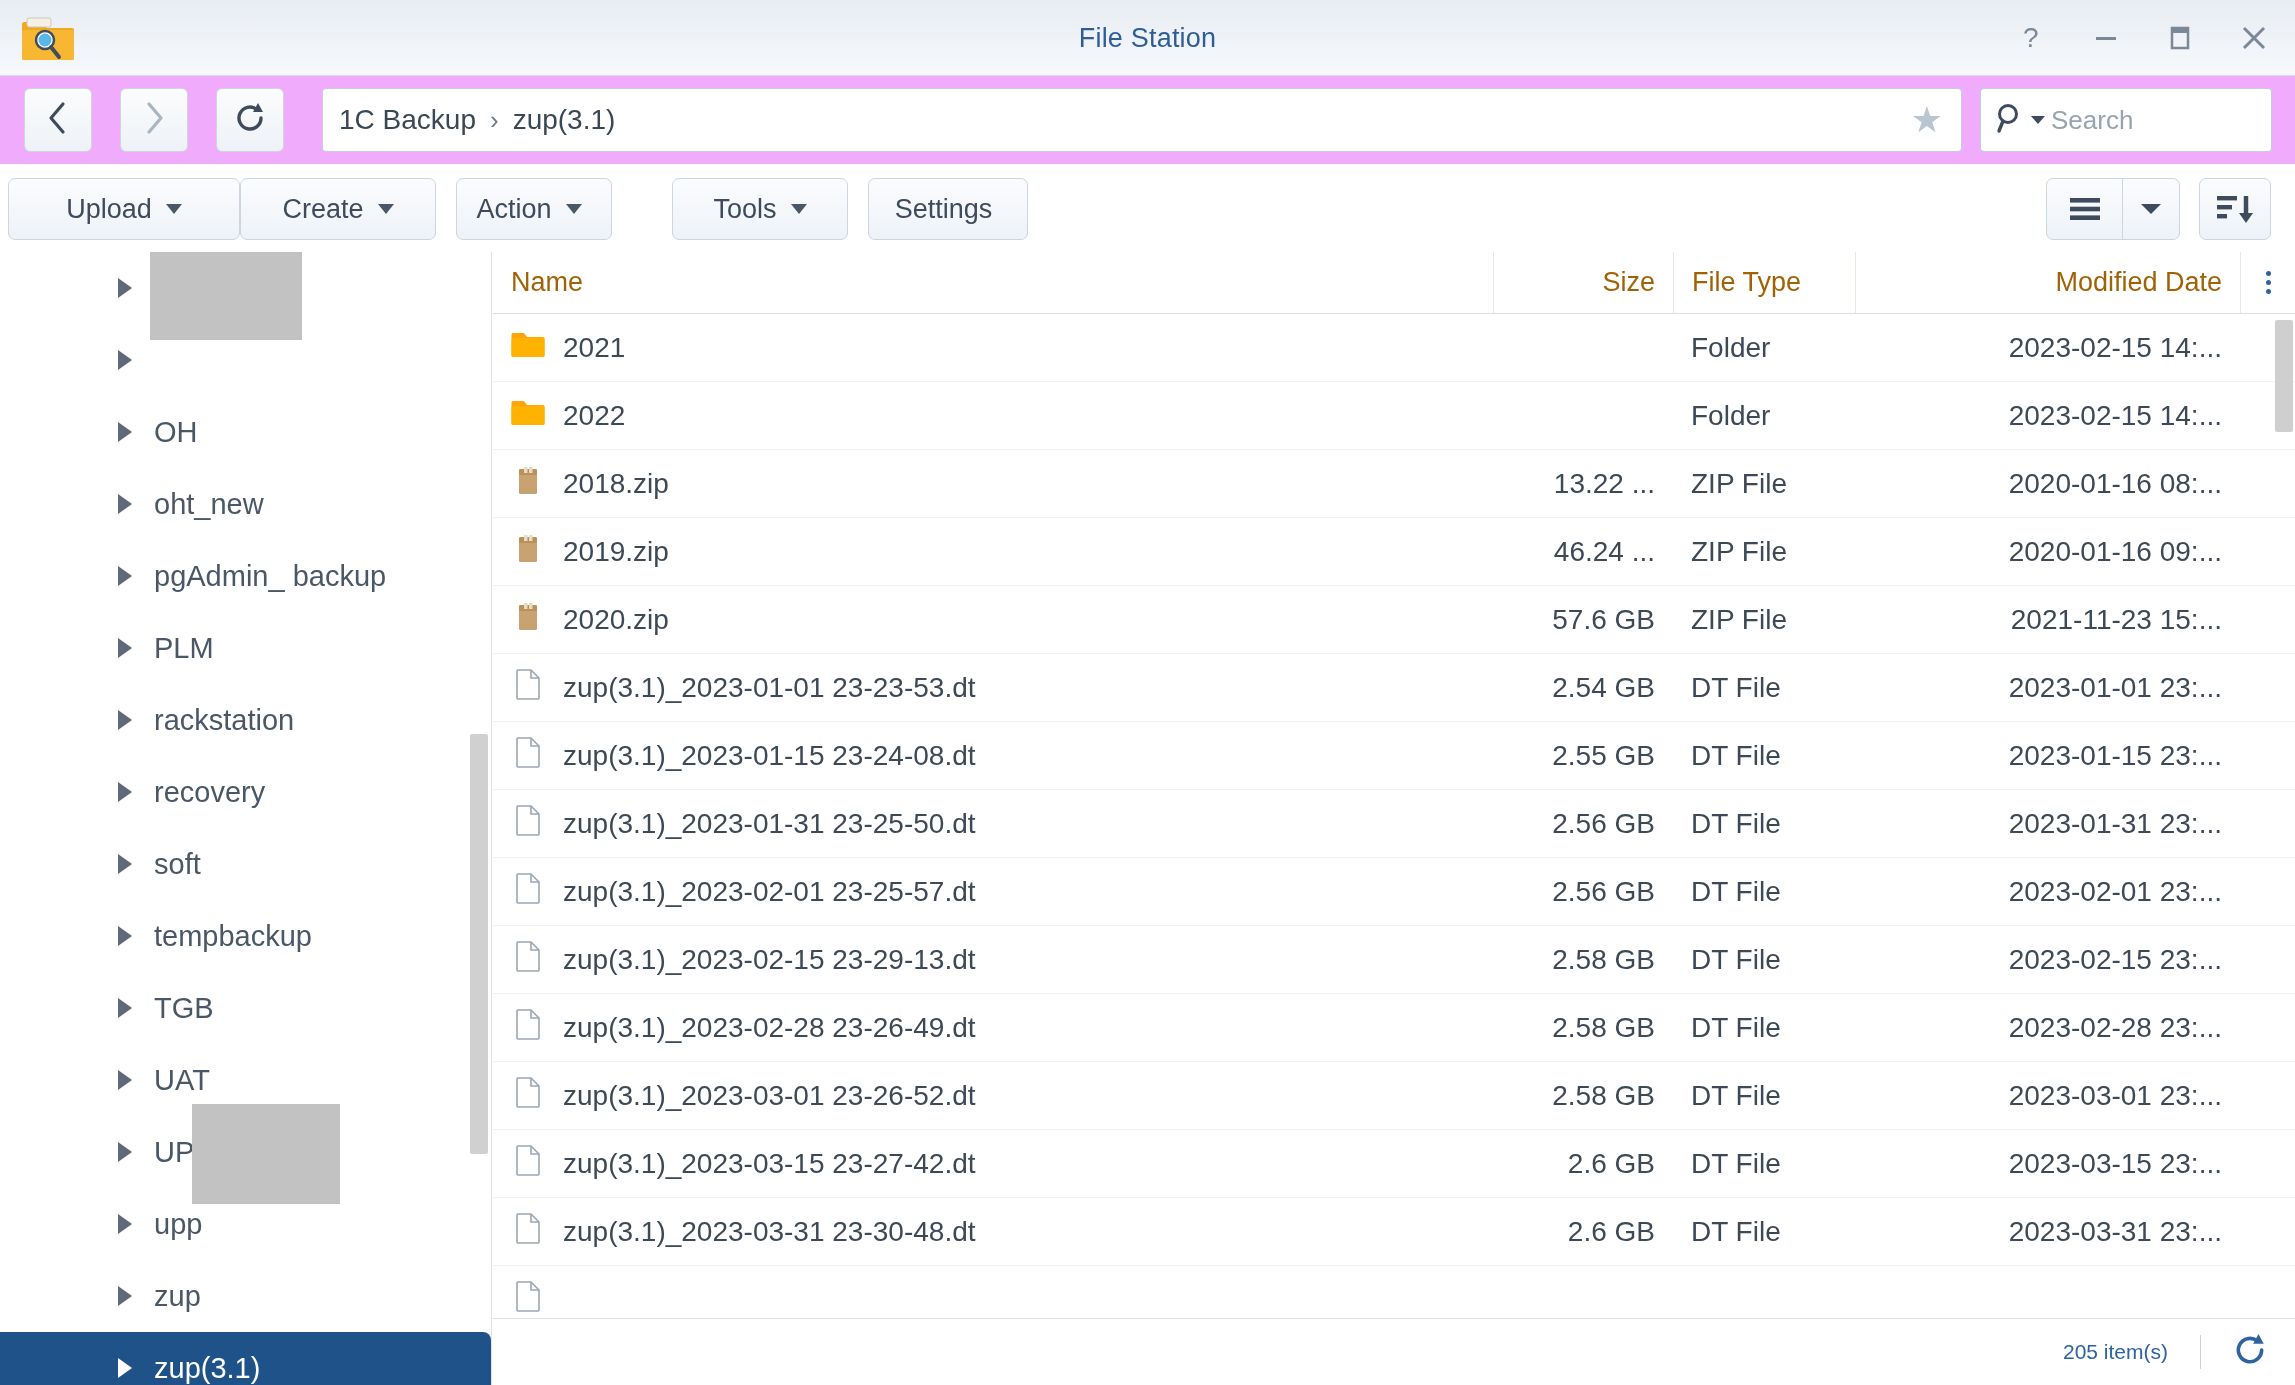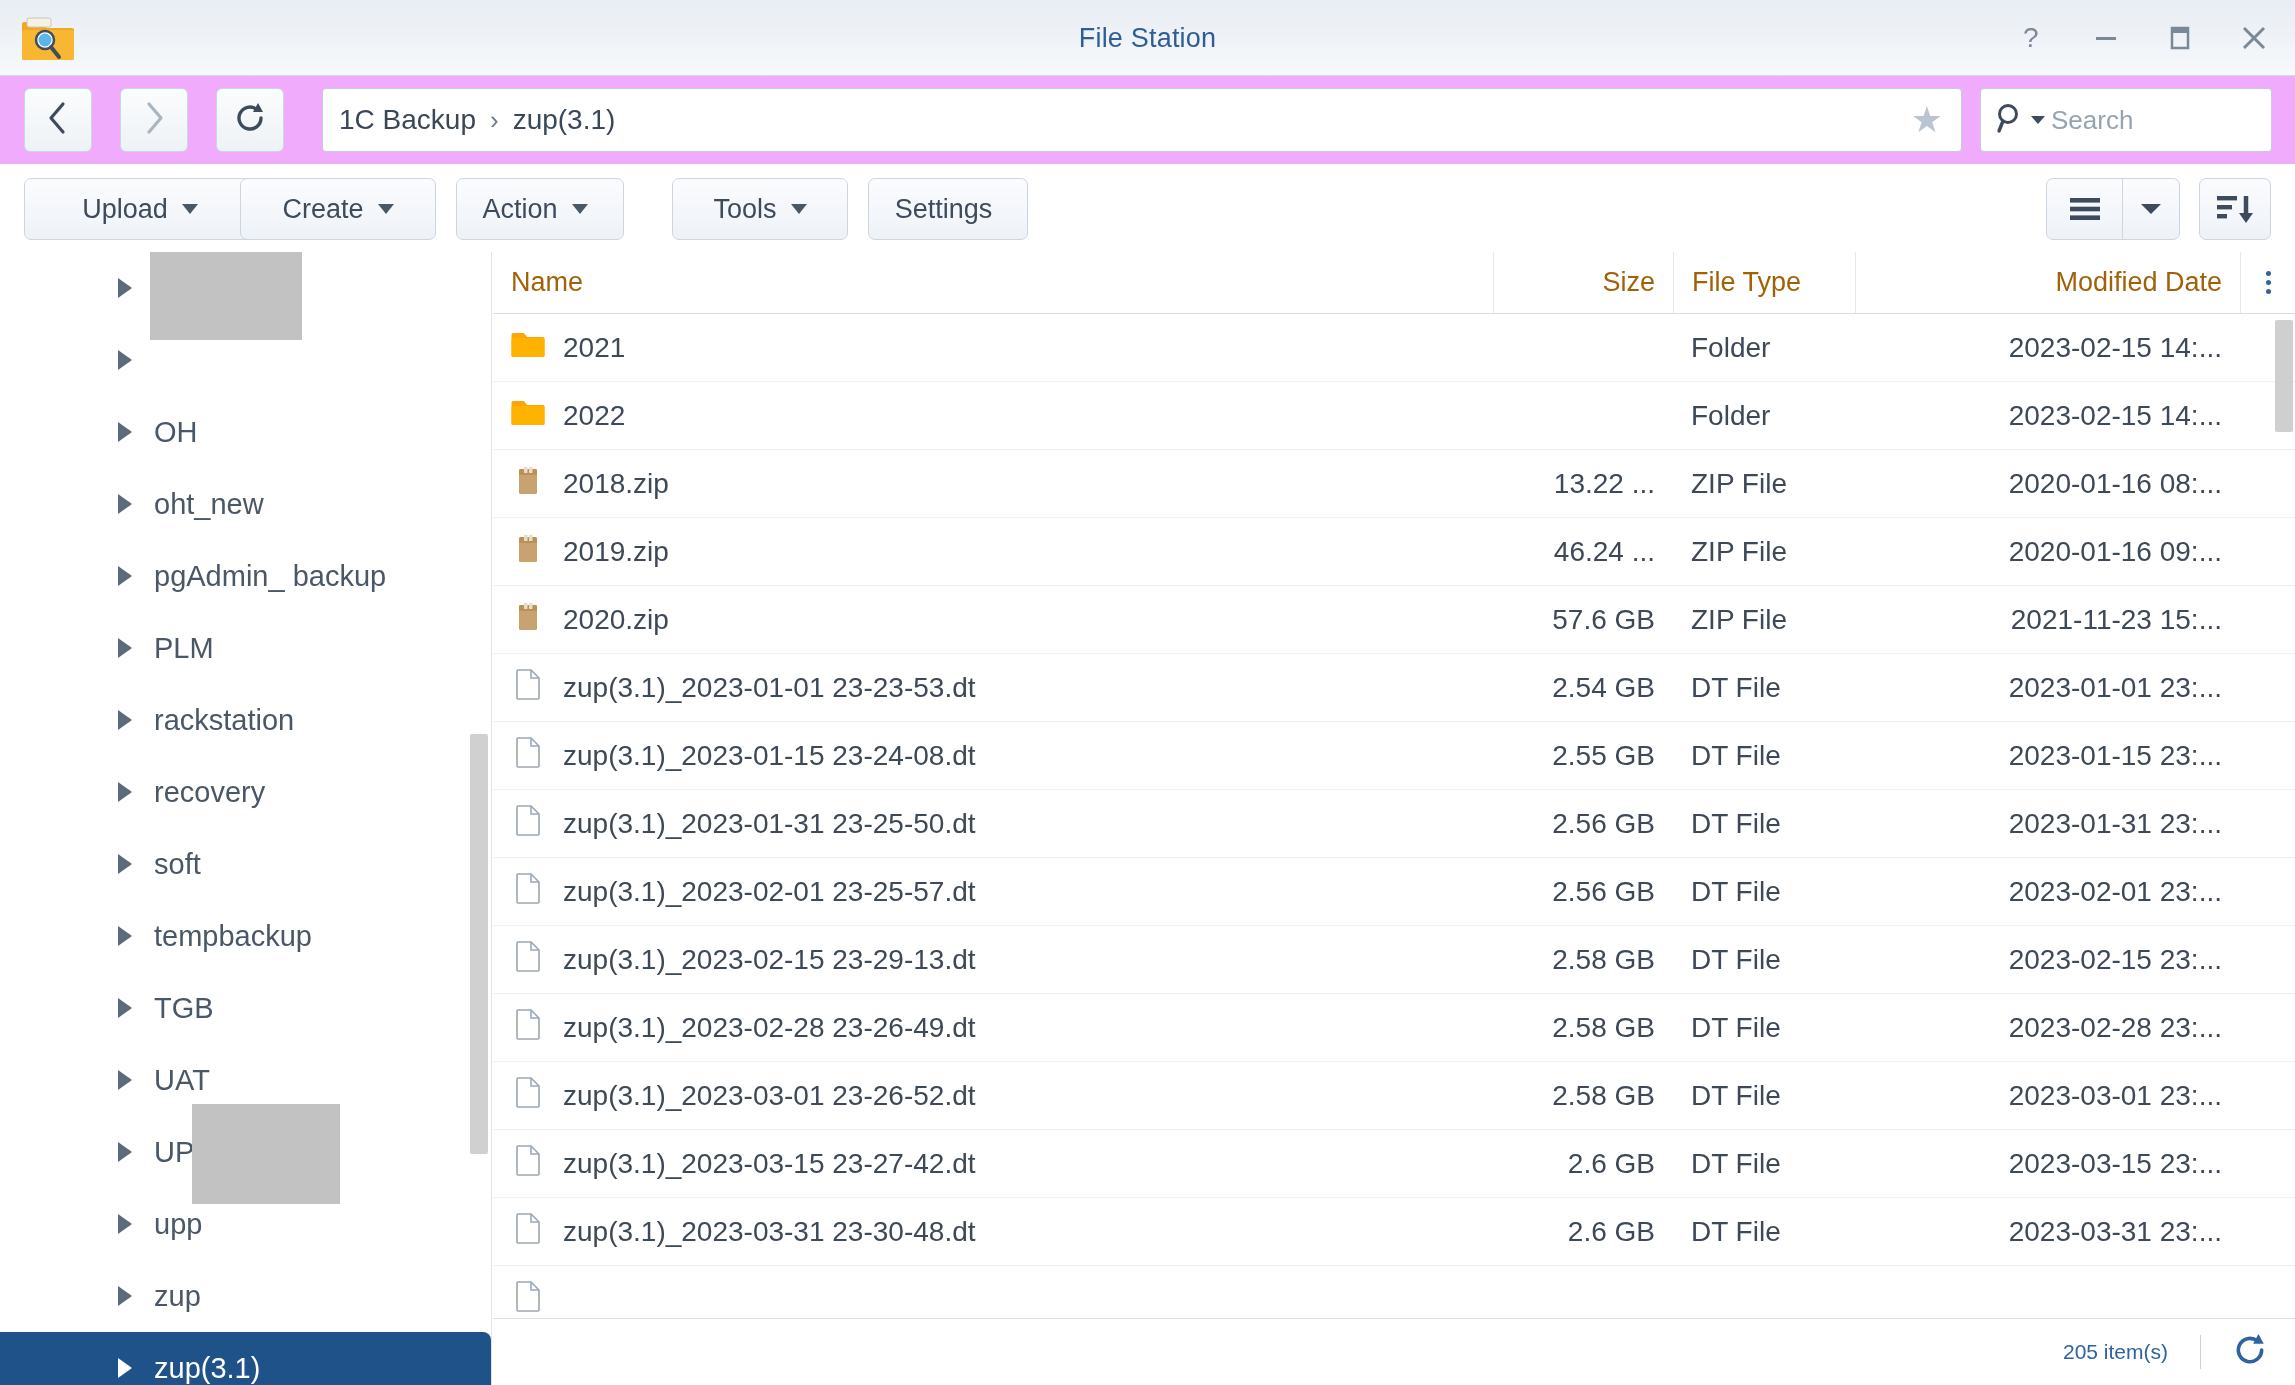--- a/index.html
+++ b/index.html
@@ -233,29 +233,29 @@
     <span>
       <svg width="14" height="10" viewBox="0 0 14 10">
           <polygon points="0,1 14,1 7,9" fill="#3d4b5c"></polygon>
         </svg>
     </span>
     <span class="search-placeholder">Search</span>
   </div>
 </div>
 
 <div class="toolbar">
-  <div class="tbtn" id="tb0" style="left: 24px; width: 232px;">
+  <div class="tbtn" id="tb0" style="left: 8px; width: 232px;">
     <span>Upload</span>
     <span class="caret"></span>
   </div>
   <div class="tbtn" id="tb1" style="left: 240px; width: 196px;">
     <span>Create</span>
     <span class="caret"></span>
   </div>
-  <div class="tbtn" id="tb2" style="left: 456px; width: 168px; padding-left: 16px;">
+  <div class="tbtn" id="tb2" style="left: 456px; width: 156px; padding-left: 16px;">
     <span>Action</span>
     <span class="caret"></span>
   </div>
   <div class="tbtn" id="tb3" style="left: 672px; width: 176px;">
     <span>Tools</span>
     <span class="caret"></span>
   </div>
   <div class="tbtn" id="tb4" style="left: 868px; width: 160px; padding-left: 17px;">
     <span>Settings</span>
   </div>

